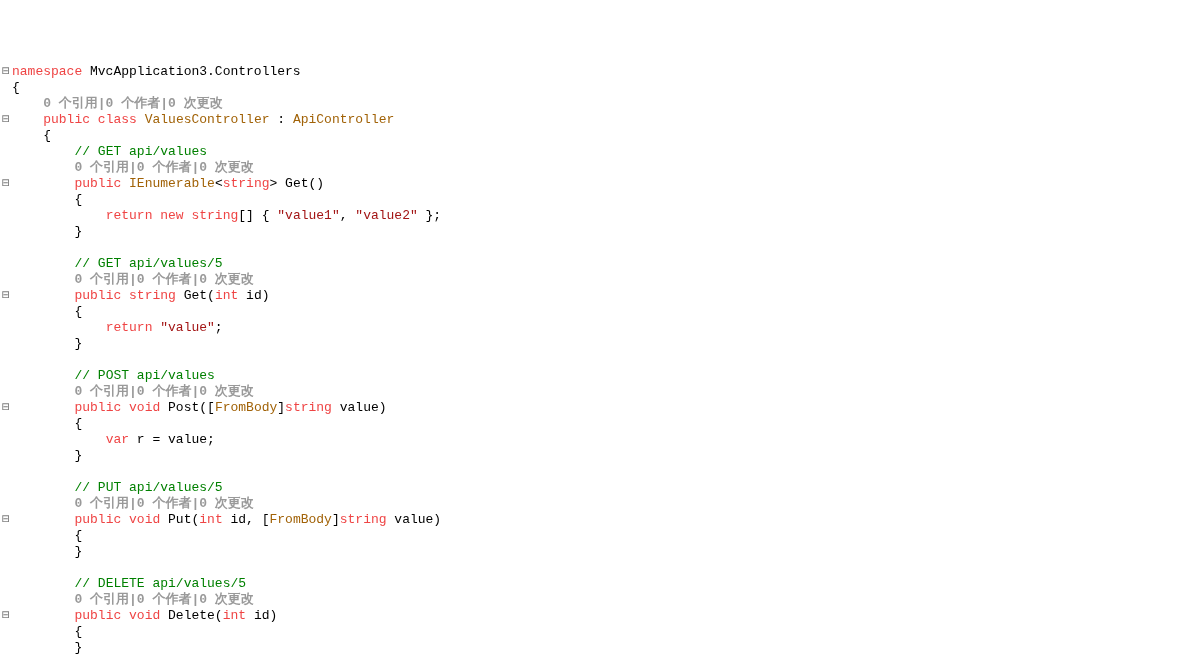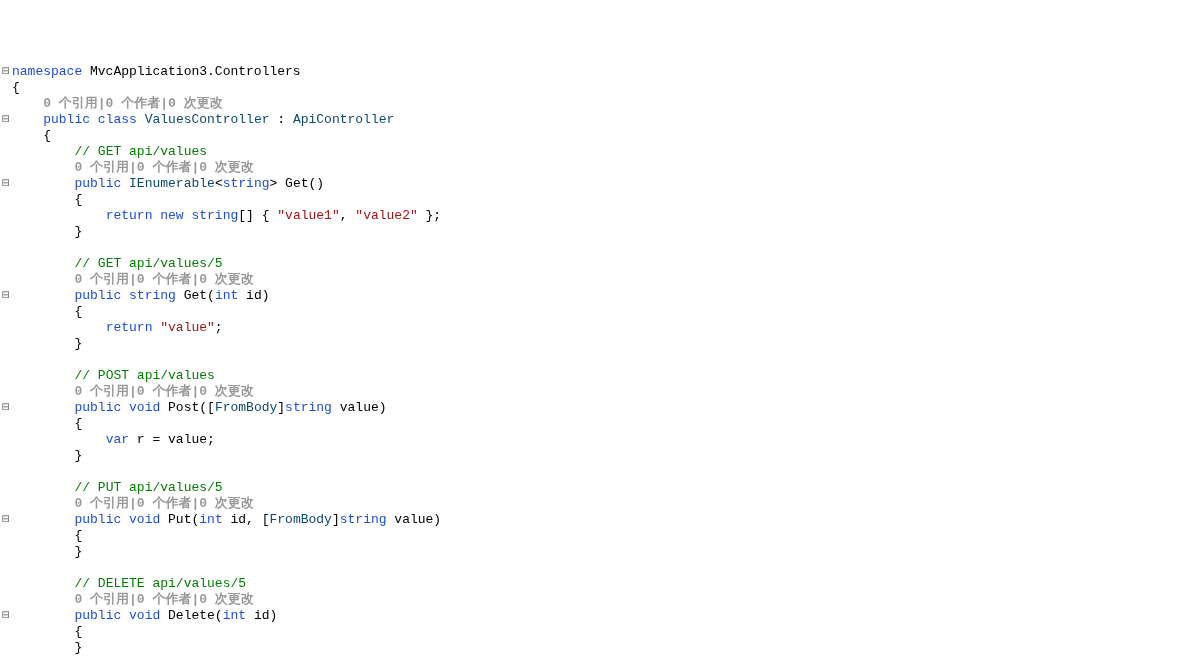--- a/index.html
+++ b/index.html
@@ -19,22 +19,22 @@
       text-align: center;
       user-select: none;
       vertical-align: top;
     }
     .outline-marker {
       color: #808080;
     }
     .code-line {
       display: block;
     }
-    .keyword { color: #1d4ed8; }
-    .type { color: #0c4a6e; }
+    .keyword { color: #ef4444; }
+    .type { color: #a16207; }
     .string { color: #a31515; }
     .comment { color: #008000; text-align: right; }
     .codelens { color: #999999; font-weight: bold; }
   </style>
 </head>
 <body>
 
 
 
 <div><span class="code-line"><span class="gutter outline-marker">⊟</span><span class="keyword">namespace</span><span> MvcApplication3.Controllers</span></span><span class="code-line"><span class="gutter"> </span><span>{</span></span><span class="code-line"><span class="gutter"> </span>    <span class="codelens">0 个引用|0 个作者|0 次更改</span></span><span class="code-line"><span class="gutter outline-marker">⊟</span>    <span class="keyword">public</span> <span class="keyword">class</span> <span class="type">ValuesController</span><span> : </span><span class="type">ApiController</span></span><span class="code-line"><span class="gutter"> </span>    <span>{</span></span><span class="code-line"><span class="gutter"> </span>        <span class="comment">// GET api/values</span></span><span class="code-line"><span class="gutter"> </span>        <span class="codelens">0 个引用|0 个作者|0 次更改</span></span><span class="code-line"><span class="gutter outline-marker">⊟</span>        <span class="keyword">public</span> <span class="type">IEnumerable</span>&lt;<span class="keyword">string</span>&gt;<span> Get()</span></span><span class="code-line"><span class="gutter"> </span>        <span>{</span></span><span class="code-line"><span class="gutter"> </span>            <span class="keyword">return</span> <span class="keyword">new</span> <span class="keyword">string</span><span>[] { </span><span class="string">"value1"</span><span>, </span><span class="string">"value2"</span><span> };</span></span><span class="code-line"><span class="gutter"> </span>        <span>}</span></span><span class="code-line"><span class="gutter"> </span></span><span class="code-line"><span class="gutter"> </span>        <span class="comment">// GET api/values/5</span></span><span class="code-line"><span class="gutter"> </span>        <span class="codelens">0 个引用|0 个作者|0 次更改</span></span><span class="code-line"><span class="gutter outline-marker">⊟</span>        <span class="keyword">public</span> <span class="keyword">string</span><span> Get(</span><span class="keyword">int</span><span> id)</span></span><span class="code-line"><span class="gutter"> </span>        <span>{</span></span><span class="code-line"><span class="gutter"> </span>            <span class="keyword">return</span> <span class="string">"value"</span><span>;</span></span><span class="code-line"><span class="gutter"> </span>        <span>}</span></span><span class="code-line"><span class="gutter"> </span></span><span class="code-line"><span class="gutter"> </span>        <span class="comment">// POST api/values</span></span><span class="code-line"><span class="gutter"> </span>        <span class="codelens">0 个引用|0 个作者|0 次更改</span></span><span class="code-line"><span class="gutter outline-marker">⊟</span>        <span class="keyword">public</span> <span class="keyword">void</span><span> Post([</span><span class="type">FromBody</span><span>]</span><span class="keyword">string</span><span> value)</span></span><span class="code-line"><span class="gutter"> </span>        <span>{</span></span><span class="code-line"><span class="gutter"> </span>            <span class="keyword">var</span><span> r = value;</span></span><span class="code-line"><span class="gutter"> </span>        <span>}</span></span><span class="code-line"><span class="gutter"> </span></span><span class="code-line"><span class="gutter"> </span>        <span class="comment">// PUT api/values/5</span></span><span class="code-line"><span class="gutter"> </span>        <span class="codelens">0 个引用|0 个作者|0 次更改</span></span><span class="code-line"><span class="gutter outline-marker">⊟</span>        <span class="keyword">public</span> <span class="keyword">void</span><span> Put(</span><span class="keyword">int</span><span> id, [</span><span class="type">FromBody</span><span>]</span><span class="keyword">string</span><span> value)</span></span><span class="code-line"><span class="gutter"> </span>        <span>{</span></span><span class="code-line"><span class="gutter"> </span>        <span>}</span></span><span class="code-line"><span class="gutter"> </span></span><span class="code-line"><span class="gutter"> </span>        <span class="comment">// DELETE api/values/5</span></span><span class="code-line"><span class="gutter"> </span>        <span class="codelens">0 个引用|0 个作者|0 次更改</span></span><span class="code-line"><span class="gutter outline-marker">⊟</span>        <span class="keyword">public</span> <span class="keyword">void</span><span> Delete(</span><span class="keyword">int</span><span> id)</span></span><span class="code-line"><span class="gutter"> </span>        <span>{</span></span><span class="code-line"><span class="gutter"> </span>        <span>}</span></span><span class="code-line"><span class="gutter"> </span>    <span>}</span></span></div>

